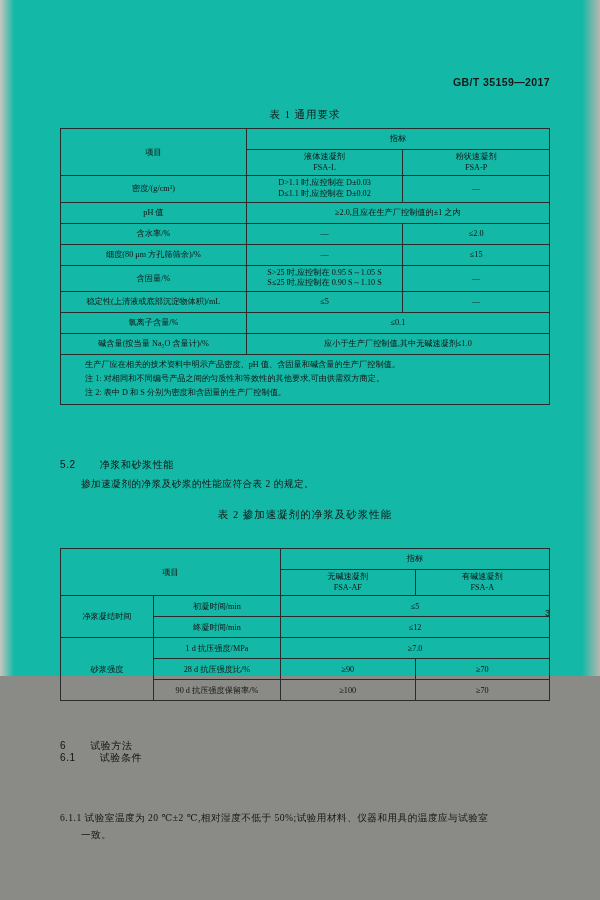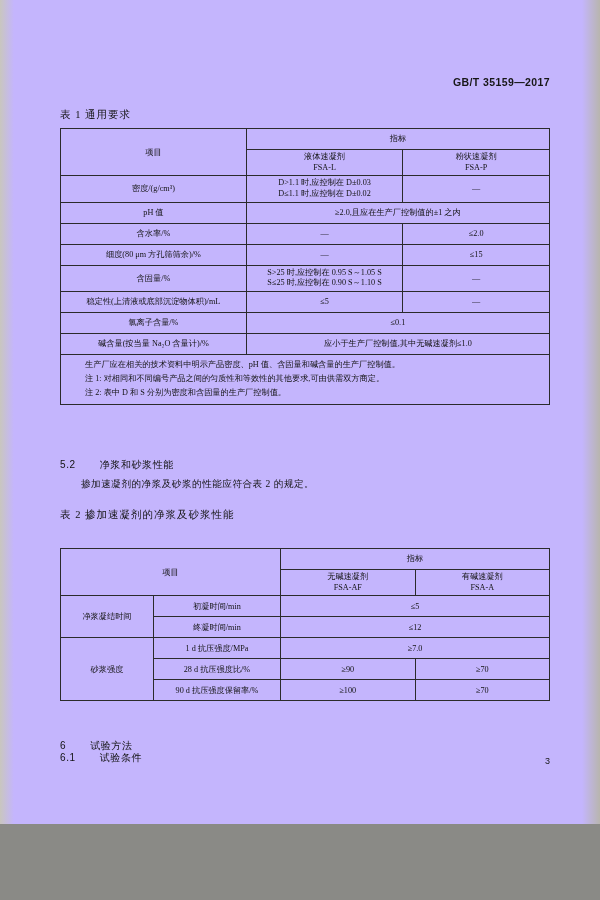--- a/index.html
+++ b/index.html
@@ -9,22 +9,22 @@
   }
   body {
     width: 600px;
     height: 900px;
     overflow: hidden;
     font-family: "Liberation Serif", "DejaVu Serif", serif;
   }
   #page {
     position: relative;
     width: 600px;
-    height: 824px;
-    background: #c4b5fd;
+    height: 676px;
+    background: #14b8a6;
     box-sizing: border-box;
   }
   
   #page::before {
     content: "";
     position: absolute;
     left: 0; top: 0; bottom: 0;
     width: 14px;
     background: linear-gradient(to right, #c9c6bf, rgba(243,241,236,0));
     pointer-events: none;
@@ -48,20 +48,21 @@
     position: absolute;
     right: 0;
     top: 76px;
     font-size: 10.5px;
     font-weight: bold;
     letter-spacing: 0.4px;
     color: #171717;
     font-family: "Liberation Sans", sans-serif;
   }
   .tbl-caption {
+    text-align: center;
     font-size: 10.5px;
     color: #141414;
     letter-spacing: 1px;
   }
   table {
     border-collapse: collapse;
     width: 100%;
     font-size: 8.2px;
     color: #131313;
     table-layout: fixed;
@@ -267,17 +268,24 @@
     </div>
 
     <div class="blk sec-h" style="top:739px;">
       <span class="num">6</span><span>试验方法</span>
     </div>
 
     <div class="blk sec-h" style="top:751px;">
       <span class="num">6.1</span><span>试验条件</span>
     </div>
 
+    <div class="blk para" style="top:810px;">
+      <div>
+        <span>6.1.1</span>
+        <span>试验室温度为 20 ℃±2 ℃,相对湿度不低于 50%;试验用材料、仪器和用具的温度应与试验室</span>
+      </div>
+      <div style="text-indent:21px;">一致。</div>
+    </div>
 
     <div class="pagenum">3</div>
 
   </div>
 </div>
 
 </body></html>

